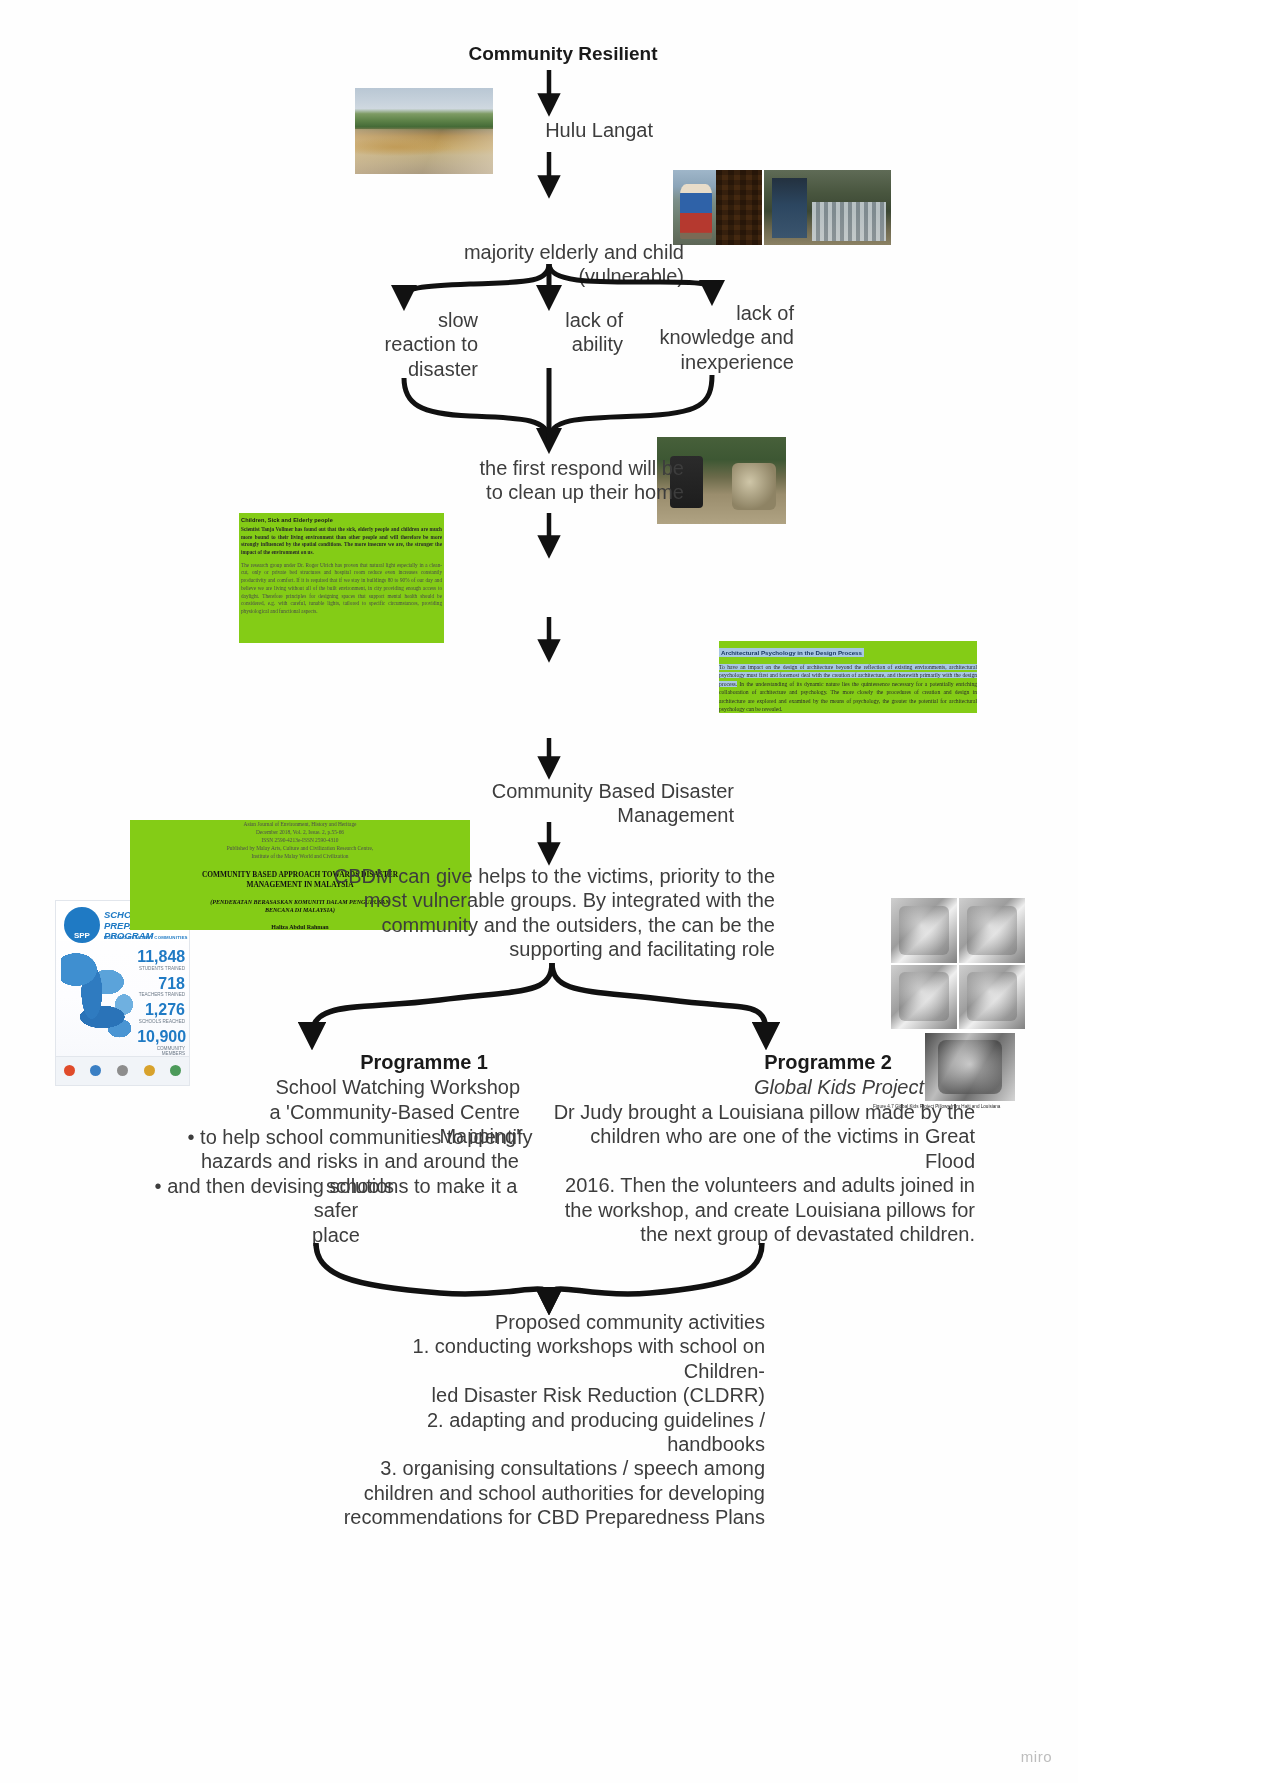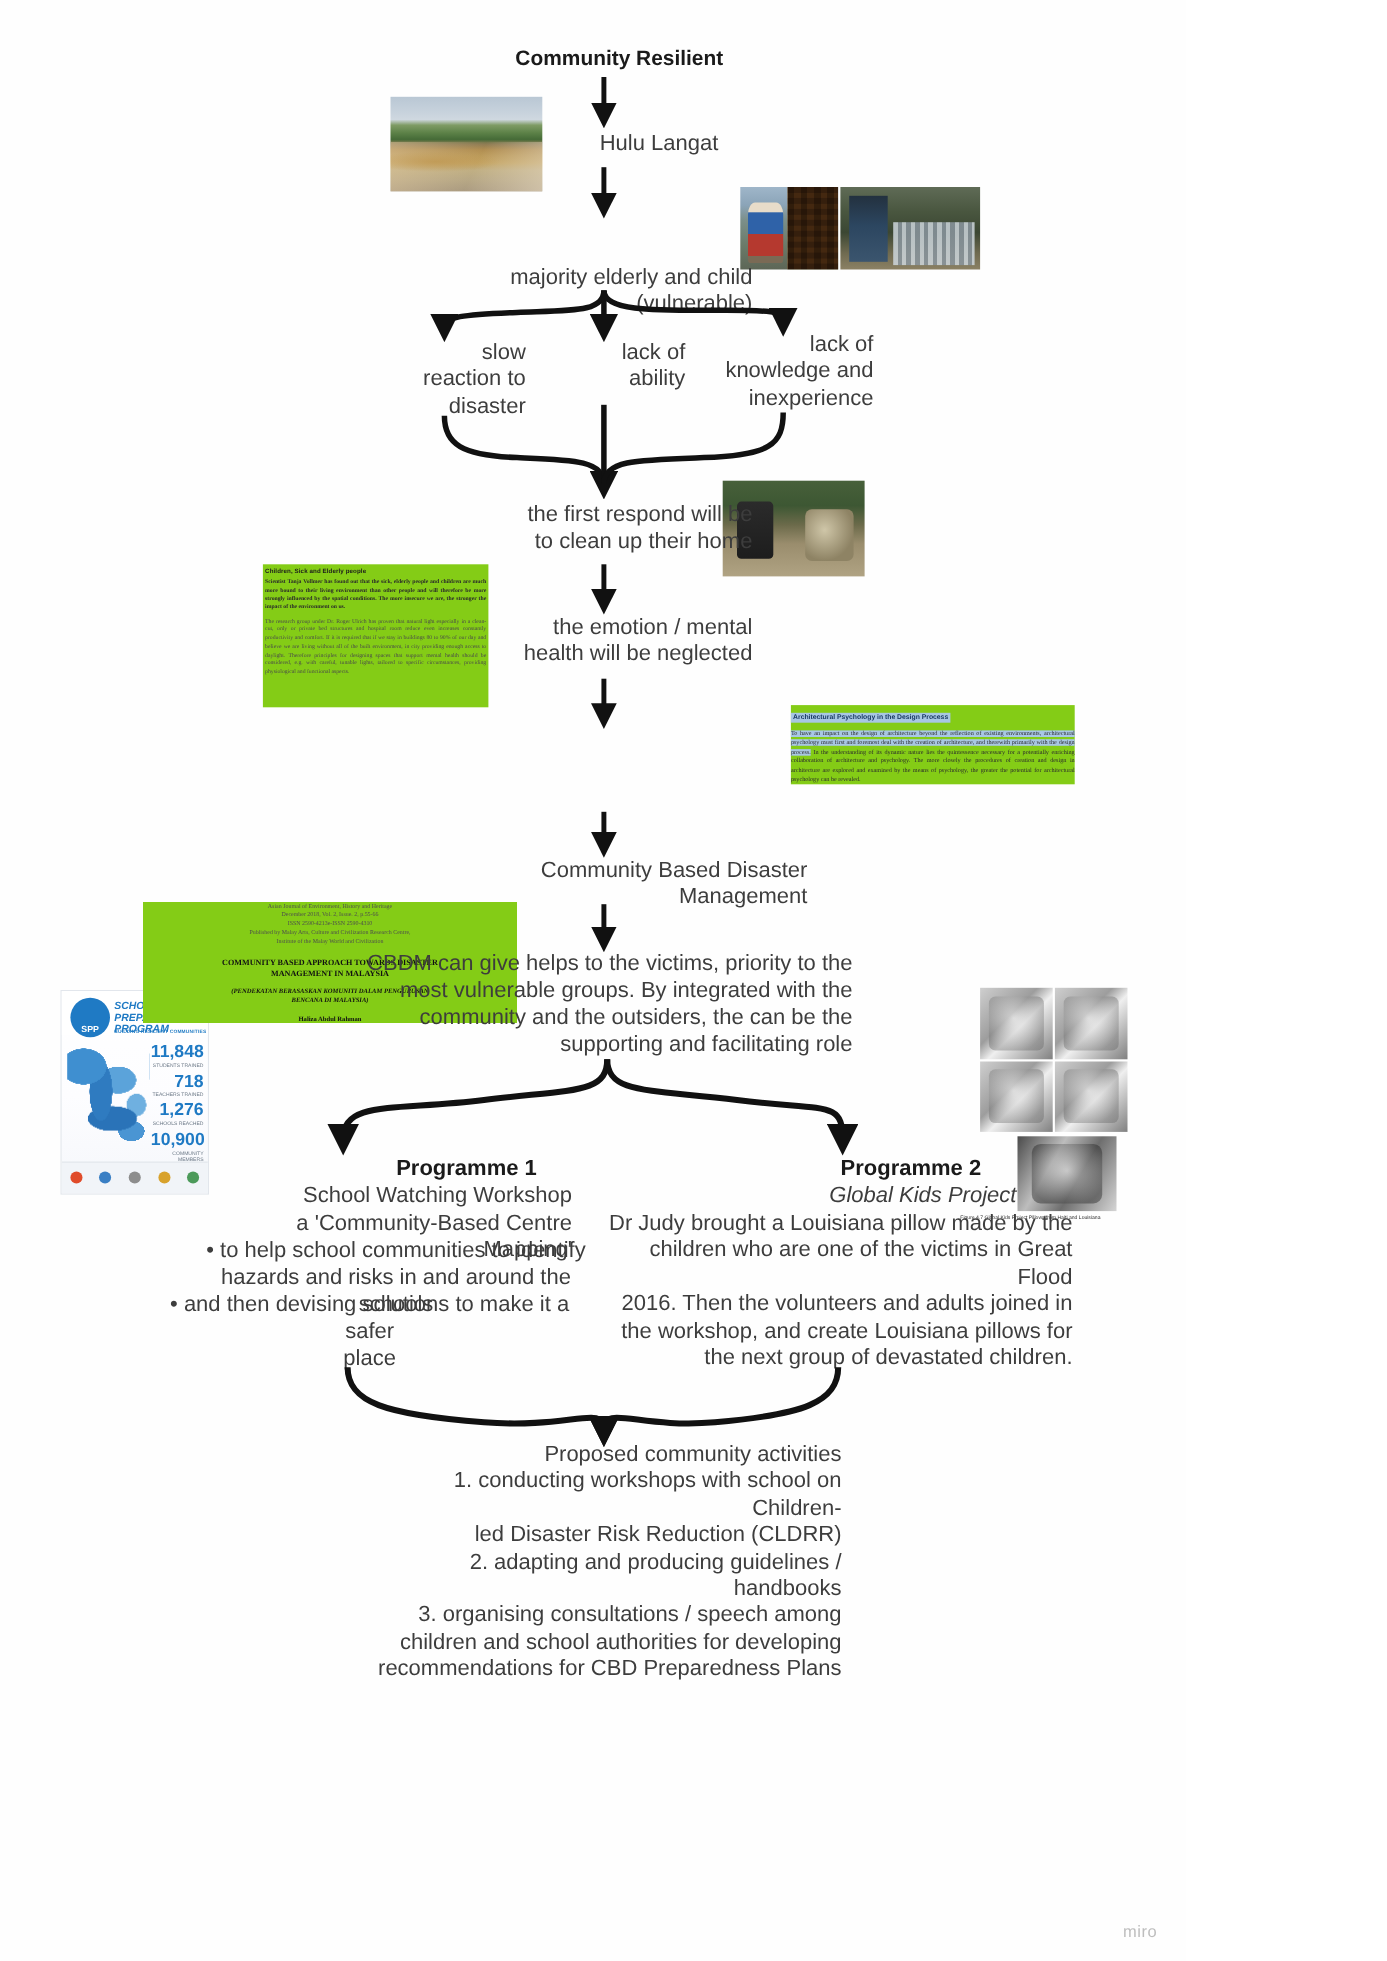--- a/index.html
+++ b/index.html
@@ -337,22 +337,20 @@
   <div class="node" style="left:477px; top:308px; width:146px;">lack of
 ability</div>
 
   <div class="node" style="left:630px; top:301px; width:164px;">lack of
 knowledge and
 inexperience</div>
 
   <div class="node" style="left:420px; top:456px; width:264px;">the first respond will be
 to clean up their home</div>
 
-  <div class="node" style="left:420px; top:558px; width:264px;">the emotion / mental
-health will be neglected</div>
 
 
   <div class="node" style="left:370px; top:779px; width:364px;">Community Based Disaster Management</div>
 
   <div class="node" style="left:329px; top:864px; width:446px;">CBDM can give helps to the victims, priority to the
 most vulnerable groups. By integrated with the
 community and the outsiders, the can be the
 supporting and facilitating role</div>
 
   <div class="node bold" style="left:232px; top:1050px; width:256px;">Programme 1</div>

